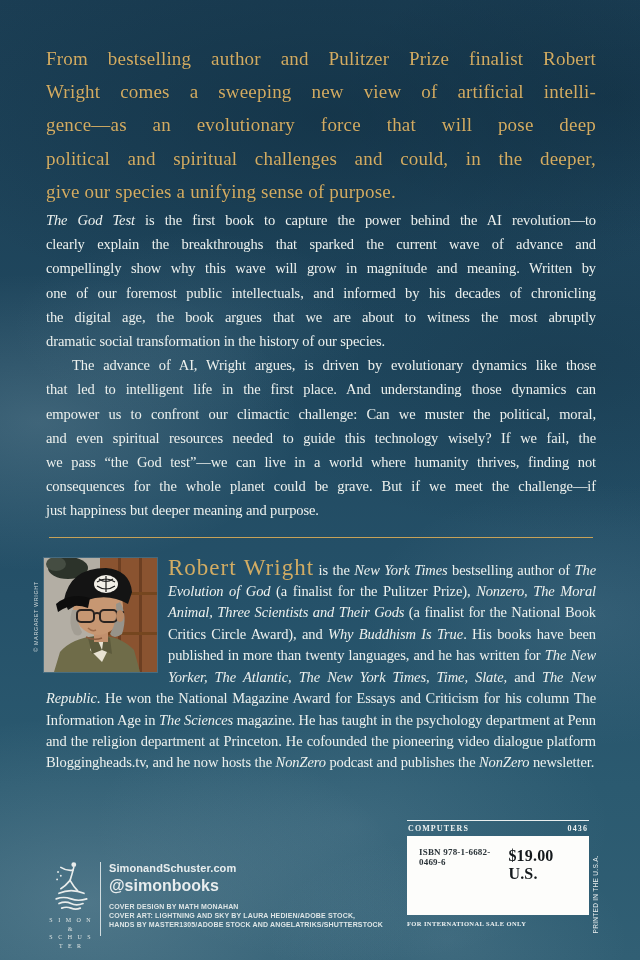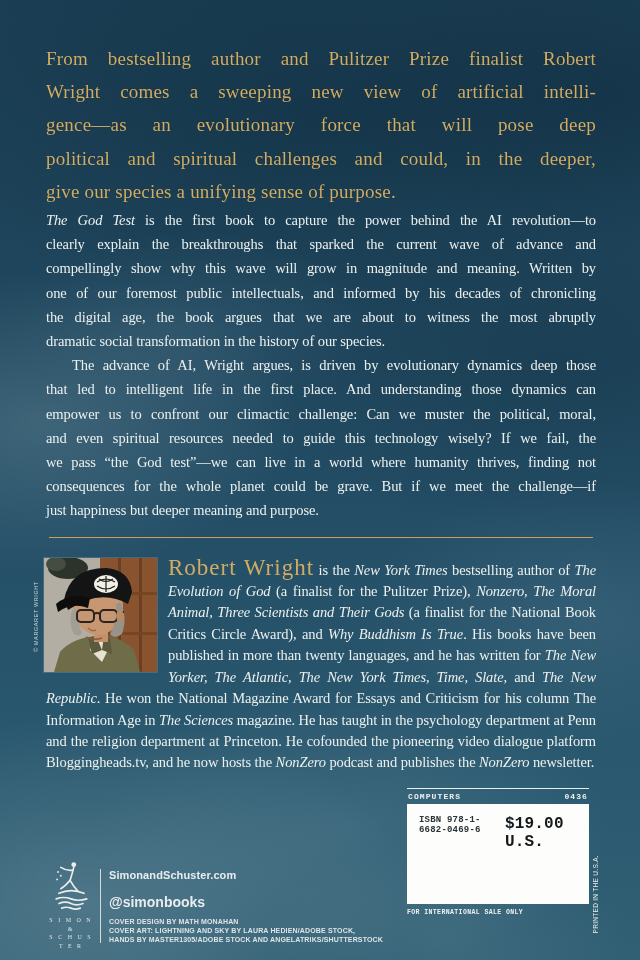--- a/index.html
+++ b/index.html
@@ -39,37 +39,37 @@
     outline:1px solid rgba(255,255,255,0.15);
   }
   .bio-name{color:#d2ac63;font-size:23px;letter-spacing:1px;line-height:1;}
   .vtext{
     position:absolute;font-family:"Liberation Sans",sans-serif;
     color:#cfd8da;white-space:nowrap;transform:rotate(-90deg);
   }
   .photo-credit{left:-8px;top:612px;width:90px;height:9px;font-size:5.5px;letter-spacing:0.6px;text-align:center;}
   .printed-note{left:560px;top:893px;width:72px;height:9px;font-size:6.5px;letter-spacing:0.3px;color:#e8edee;text-align:center;}
   
-  .publisher{position:absolute;left:46px;top:858px;display:flex;align-items:center;
+  .publisher{position:absolute;left:46px;top:858px;display:flex;align-items:flex-start;
              font-family:"Liberation Sans",sans-serif;color:#e8edee;}
   .logo-col{width:50px;text-align:center;padding-top:2px;}
   .pub-name{font-family:"Liberation Serif",serif;font-size:6px;letter-spacing:2px;
             color:#dfe5e4;line-height:8.5px;margin-top:2px;}
   .pub-divider{width:1px;background:rgba(235,240,240,0.85);margin:4px 0 0 4px;height:74px;}
   .pub-text{padding-left:8px;padding-top:4px;}
   .pub-site{font-size:11px;font-weight:bold;letter-spacing:0.1px;}
-  .pub-social{font-size:14px;font-weight:bold;margin-top:13px;}
+  .pub-social{font-size:16px;font-weight:bold;margin-top:3px;}
   .pub-credits{margin-top:7px;font-size:7px;font-weight:bold;letter-spacing:0.15px;line-height:9px;color:#dde5e6;}
   
-  .barcode{position:absolute;left:407px;top:788px;width:182px;
-           font-family:Liberation Mono, monospace;color:#eef2f2;}
+  .barcode{position:absolute;left:407px;top:820px;width:182px;
+           font-family:Liberation Serif, serif;color:#eef2f2;}
   .bc-rule{height:1px;background:#e9eeee;margin-bottom:2px;}
   .bc-head{display:flex;justify-content:space-between;font-size:8px;font-weight:bold;
            letter-spacing:1.1px;padding:1px 1px 0 1px;}
-  .bc-box{margin-top:3px;background:#fdfdfb;height:100px;box-sizing:border-box;
+  .bc-box{margin-top:3px;background:#fdfdfb;height:79px;box-sizing:border-box;
           padding:11px 9px 0 12px;display:flex;justify-content:space-between;align-items:flex-start;}
   .bc-isbn{font-size:9px;font-weight:bold;color:#2a3338;letter-spacing:0.2px;}
   .bc-price{font-size:16px;font-weight:bold;color:#14191c;letter-spacing:0.2px;}
   .bc-note{margin-top:5px;font-size:6.5px;font-weight:bold;letter-spacing:0.4px;}
 </style>
 </head>
 <body>
 
 <div class="page">
   <div class="content">
@@ -85,21 +85,21 @@
     <div class="bodytext para1 lines">
         <div class="jline"><span class="i">The God Test</span><span> is the first book to capture the power behind the AI revolution—to</span></div>
         <div class="jline"><span>clearly explain the breakthroughs that sparked the current wave of advance and</span></div>
         <div class="jline"><span>compellingly show why this wave will grow in magnitude and meaning. Written by</span></div>
         <div class="jline"><span>one of our foremost public intellectuals, and informed by his decades of chronicling</span></div>
         <div class="jline"><span>the digital age, the book argues that we are about to witness the most abruptly</span></div>
         <div class="jline"><span>dramatic social transformation in the history of our species.</span></div>
       </div>
 
     <div class="bodytext para2 lines indent">
-        <div class="jline"><span>The advance of AI, Wright argues, is driven by evolutionary dynamics deep those</span></div>
+        <div class="jline"><span>The advance of AI, Wright argues, is driven by evolutionary dynamics like those</span></div>
         <div class="jline"><span>that led to intelligent life in the first place. And understanding those dynamics can</span></div>
         <div class="jline"><span>empower us to confront our climactic challenge: Can we muster the political, moral,</span></div>
         <div class="jline"><span>and even spiritual resources needed to guide this technology wisely? If we fail, the</span></div>
         <div class="jline"><span>we pass “the God test”—we can live in a world where humanity thrives, finding not</span></div>
         <div class="jline"><span>consequences for the whole planet could be grave. But if we meet the challenge—if</span></div>
         <div class="jline"><span>just happiness but deeper meaning and purpose.</span></div>
       </div>
 
     <hr class="rule">
 

